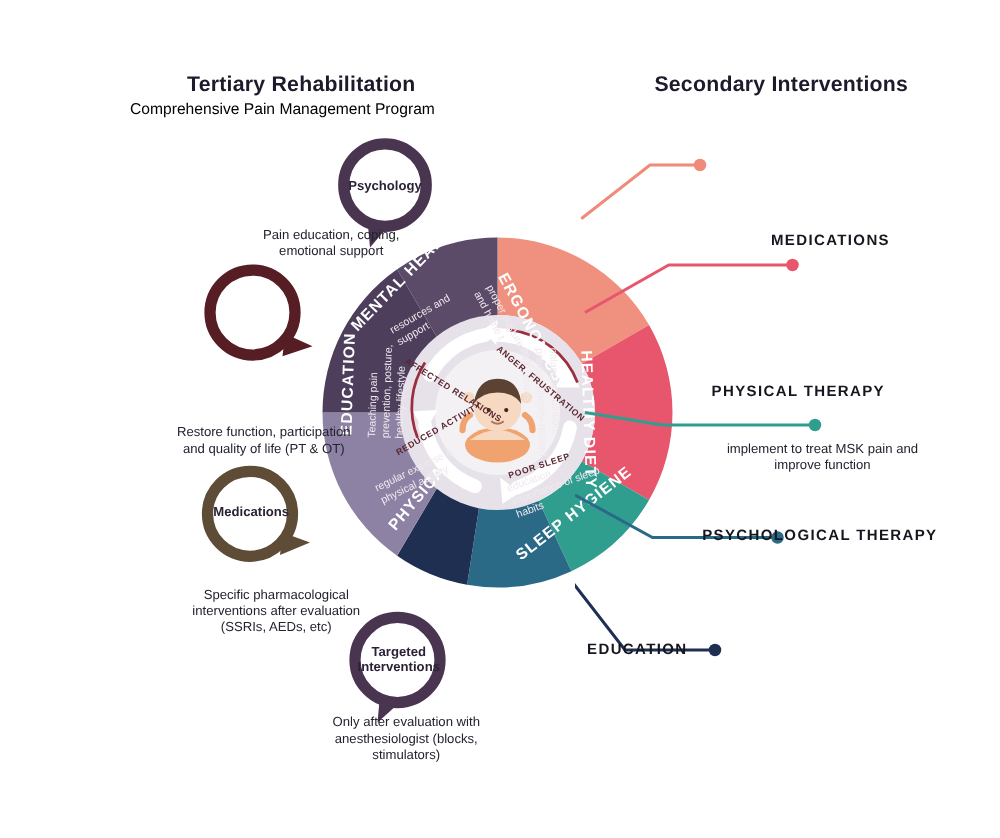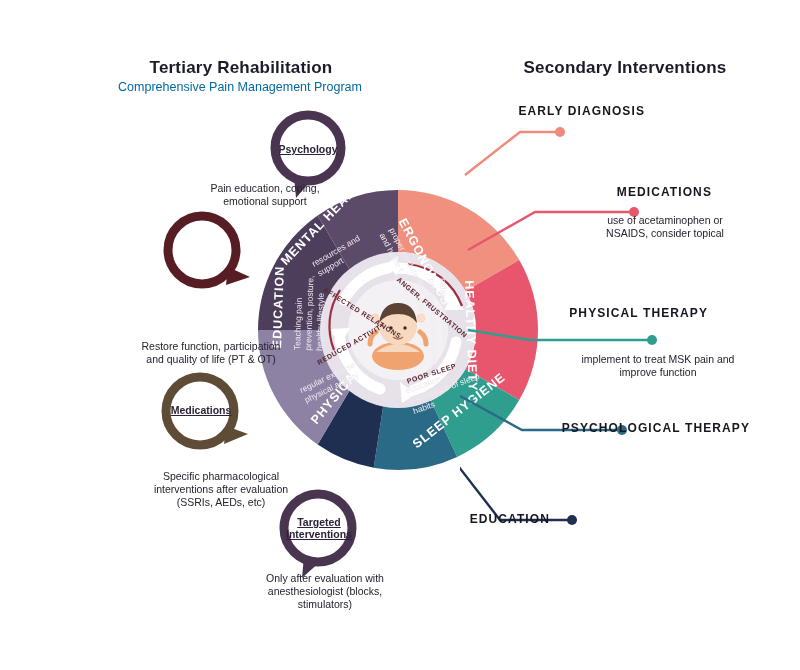--- a/index.html
+++ b/index.html
@@ -28,23 +28,22 @@
     width: 290px;
     text-align: center;
     font-size: 17px;
     font-weight: bold;
     color: #1b1b2b;
     letter-spacing: .2px;
   }
   .subheading-left {
     left: 104px; top: 80px;
     width: 272px;
-    text-align: center;
     font-size: 12.5px;
-    color: #0369a1;
+    color: #000000;
     line-height: 15px;
   }
   .heading-right {
     left: 470px; top: 58px;
     width: 310px;
     text-align: center;
     font-size: 17px;
     font-weight: bold;
     color: #1b1b2b;
     letter-spacing: .2px;
@@ -55,21 +54,21 @@
     border-radius: 50%;
     display: flex;
     align-items: center;
     justify-content: center;
     text-align: center;
     box-sizing: border-box;
     font-weight: bold;
     color: #ffffff;
     line-height: 12px;
   }
-  .bubble span { display: block; padding: 0 22px; text-decoration: underline; }
+  .bubble span { display: block; padding: 0 22px; }
 
   .cap-left {
     text-align: center;
     font-size: 10.5px;
     color: #232330;
     line-height: 13px;
   }
 
   
   .r-title {
@@ -245,24 +244,22 @@
     <path d="M 8 230 L 70 240 L 190 240" stroke="#2f9e8f" stroke-width="2.4" fill="none"></path>
     <circle cx="192" cy="240" r="5" fill="#2f9e8f"></circle>
 
     <path d="M 0 296 L 62 330 L 160 330" stroke="#2b6a87" stroke-width="2.4" fill="none"></path>
     <circle cx="162" cy="330" r="5" fill="#2b6a87"></circle>
 
     <path d="M -22 340 L 40 420 L 110 420" stroke="#1e2f52" stroke-width="2.4" fill="none"></path>
     <circle cx="112" cy="420" r="5" fill="#1e2f52"></circle>
   </svg>
 
-  <div class="abs r-title" style="left:470px; top:104px; width:175px;">EARLY DIAGNOSIS</div>
 
   <div class="abs r-title" style="left:500px; top:185px; width:212px;">MEDICATIONS</div>
-  <div class="abs r-body" style="left:595px; top:214px; width:140px;">use of acetaminophen or NSAIDS, consider topical</div>
 
   <div class="abs r-title" style="left:520px; top:305px; width:188px; line-height:17px;">PHYSICAL THERAPY</div>
   <div class="abs r-body" style="left:580px; top:353px; width:156px;">implement to treat MSK pain and improve function</div>
 
   <div class="abs r-title" style="left:560px; top:420px; width:190px; line-height:17px;">PSYCHOLOGICAL THERAPY</div>
 
   <div class="abs r-title" style="left:430px; top:512px; width:120px;">EDUCATION</div>
 
 </div>
 

